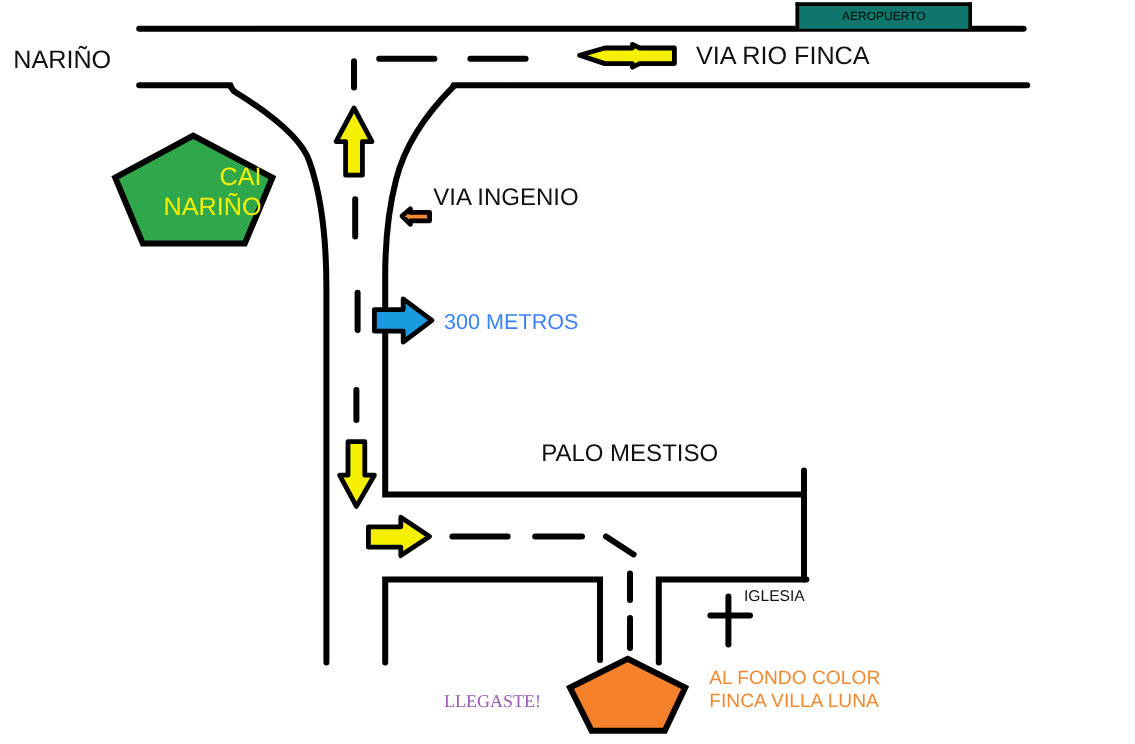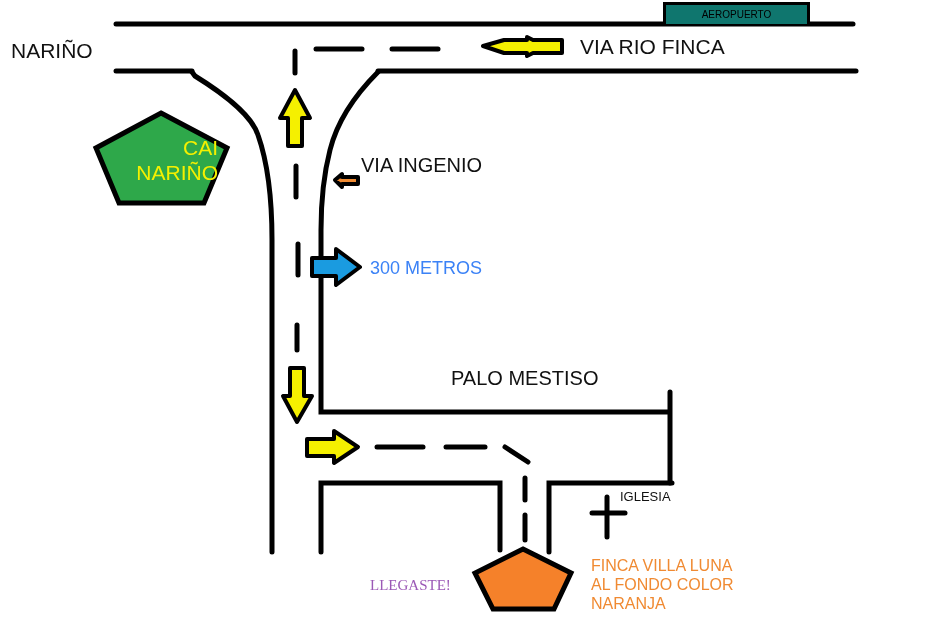--- a/index.html
+++ b/index.html
@@ -91,16 +91,15 @@
   <div>300 METROS</div>
 </div>
 
 <div class="lbl mid-label" style="left:435px; top:366px;margin-left:16px;">PALO MESTISO</div>
 
 <div class="lbl small-label" style="left:620px; top:490px;">IGLESIA</div>
 
 <div class="lbl arrived" style="left:370px; top:577px;font-family:Liberation Serif, serif;">LLEGASTE!</div>
 
 <div class="lbl finca" style="left:591px; top:556px;">
+  <div>AL FONDO COLOR</div>
   <div>FINCA VILLA LUNA</div>
-  <div>AL FONDO COLOR</div>
-  <div>NARANJA</div>
 </div>
 
 </body></html>

